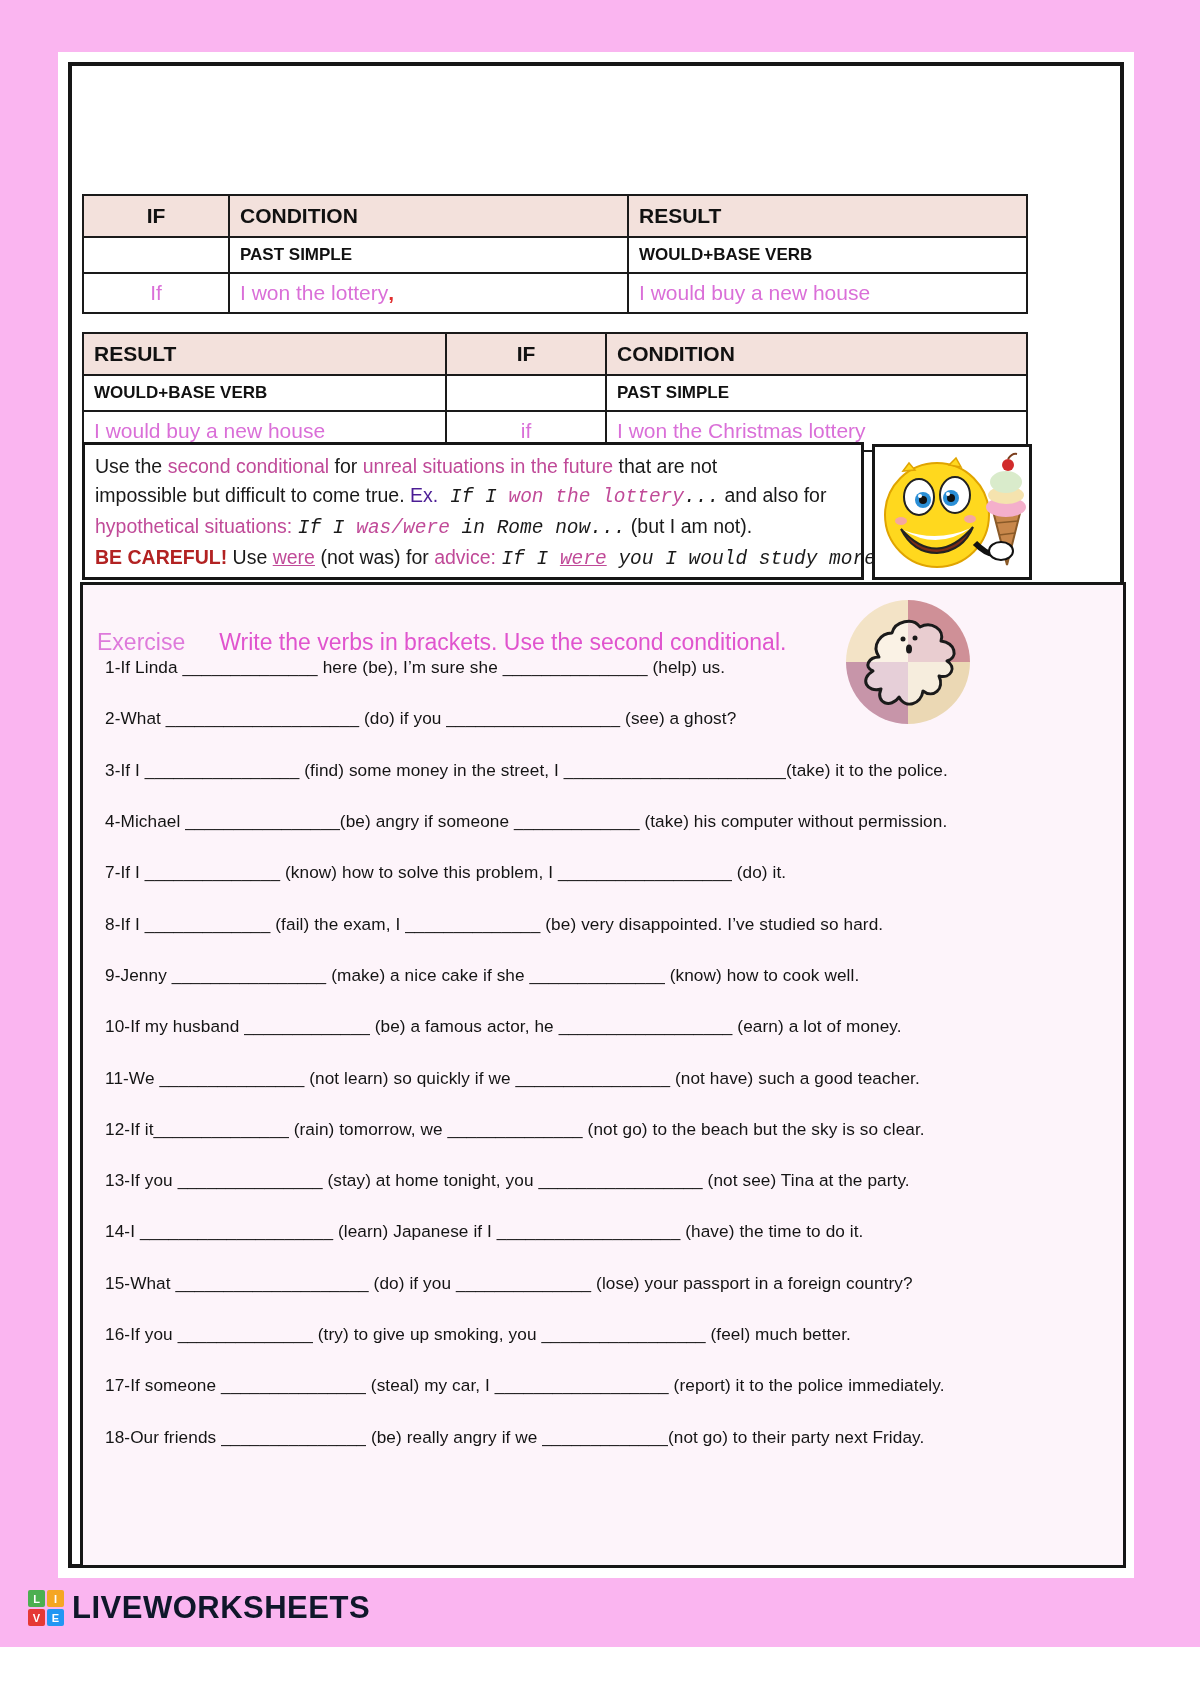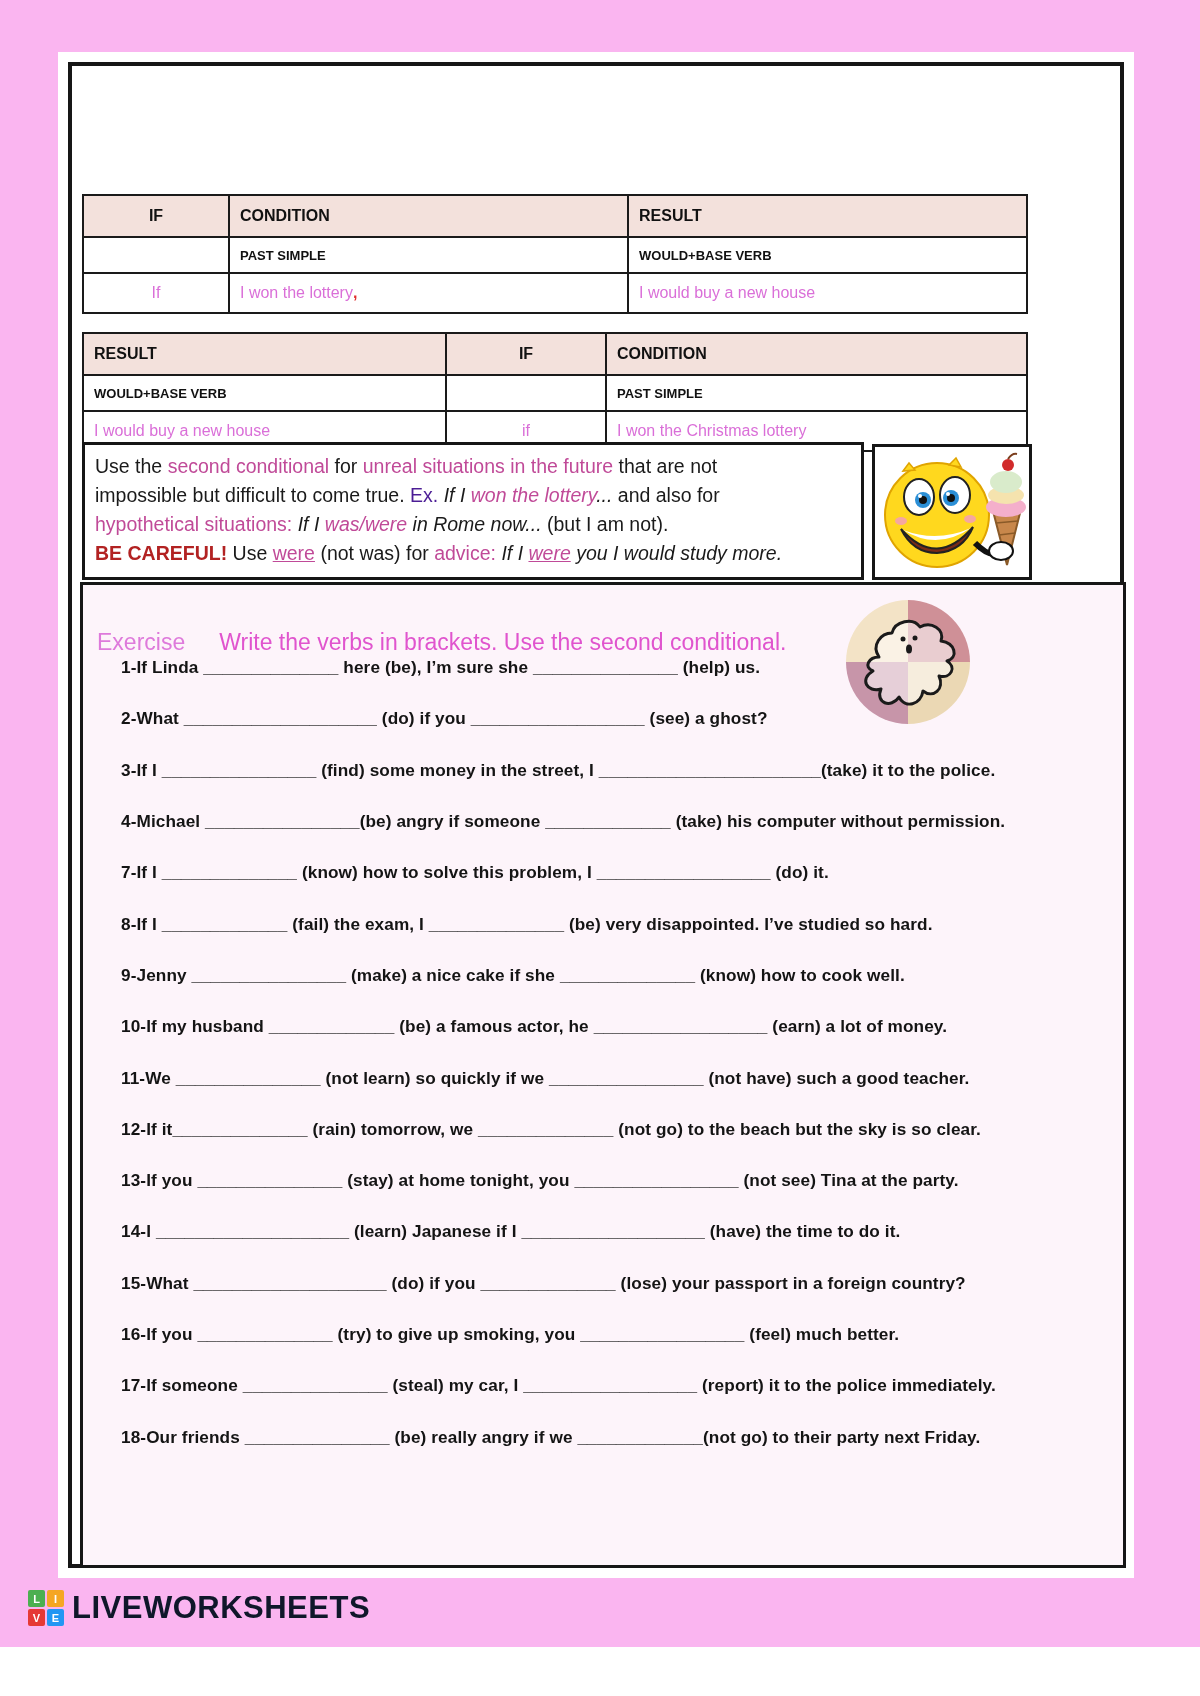--- a/index.html
+++ b/index.html
@@ -18,61 +18,60 @@
   .title-wrap{position:absolute;left:8px;top:18px;width:1032px;height:96px;}
   .title-wrap svg{display:block;}
   .title-text{
     font-family:"DejaVu Sans",sans-serif;font-weight:bold;
     paint-order:stroke fill;
   }
   
   table.gram{border-collapse:collapse;position:absolute;left:10px;table-layout:fixed;}
   table.gram td{
     border:2.5px solid #1a1a1a;padding:2px 10px;box-sizing:border-box;
-    font-size:16px;overflow:hidden;white-space:nowrap;
+    font-size:21px;overflow:hidden;white-space:nowrap;
   }
   table.gram tr.hdr td{background:#F3E1DC;font-weight:bold;color:#111;height:42px;}
-  table.gram tr.sub td{font-weight:bold;color:#111;height:36px;font-size:13px;}
+  table.gram tr.sub td{font-weight:bold;color:#111;height:36px;font-size:17px;}
   table.gram tr.exm td{color:#DA6FD8;height:40px;}
   #table1{top:128px;width:944px;}
   #table2{top:266px;width:944px;}
   .c-center{text-align:center;}
   .red-comma{color:#E03030;font-weight:bold;}
   
   .note-box{
     position:absolute;left:10px;top:376px;width:782px;height:138px;
     border:3px solid #161616;box-sizing:border-box;background:#fff;
     padding:7px 0 0 10px;font-size:19.5px;line-height:1.48;color:#1a1a1a;
   }
   .note-line{white-space:nowrap;}
   .pk{color:#C04A98;}
   .pkl{color:#4c1d95;}
   .red{color:#B22222;font-weight:bold;}
-  .it{font-style:italic;}
+  .it{font-style:italic;font-family:Liberation Mono, monospace;}
   .un{text-decoration:underline;}
   .smiley-box{
     position:absolute;left:800px;top:378px;width:160px;height:136px;
     border:3px solid #161616;box-sizing:border-box;background:#fff;overflow:hidden;
   }
   
   .exercise-box{
     position:absolute;left:8px;top:516px;width:1046px;height:986px;
     border:3px solid #161616;box-sizing:border-box;
     background:#FDF4FA;overflow:hidden;
   }
   .ex-header{position:absolute;left:14px;top:8px;font-size:23px;white-space:nowrap;margin-top:36px;}
   .ex-label{color:#DE7ADB;}
   .ex-instr{color:#E054CE;margin-left:34px;}
   .ghost-wrap{position:absolute;left:762px;top:14px;width:126px;height:126px;}
   .ex-list{position:absolute;left:22px;top:57px;right:18px;}
   .ex-item{
     height:51.3px;display:flex;align-items:center;
-    font-size:17.2px;font-weight:bold;color:#141414;white-space:nowrap;
+    font-size:17.2px;font-weight:normal;color:#141414;white-space:nowrap;
     letter-spacing:0.1px;
-    margin-left:16px;
   }
   
   .footer{position:absolute;left:28px;top:1584px;height:48px;display:flex;align-items:center;}
   .logo-grid{
     width:36px;height:36px;display:grid;grid-template-columns:17px 17px;
     grid-template-rows:17px 17px;gap:2px;margin-right:8px;
   }
   .logo-sq{
     display:flex;align-items:center;justify-content:center;
     color:#fff;font-size:11px;font-weight:bold;border-radius:2px;

